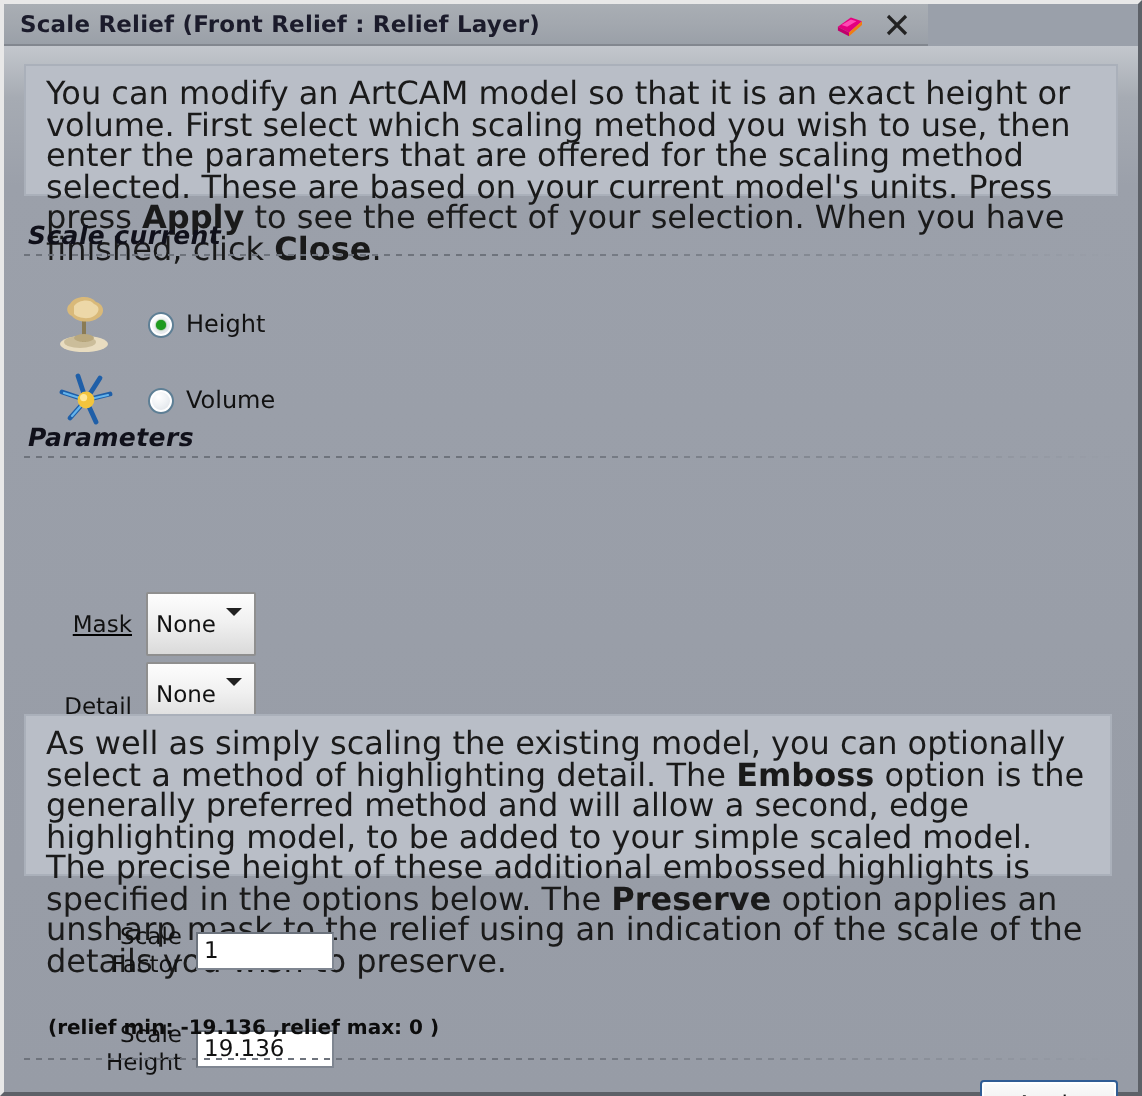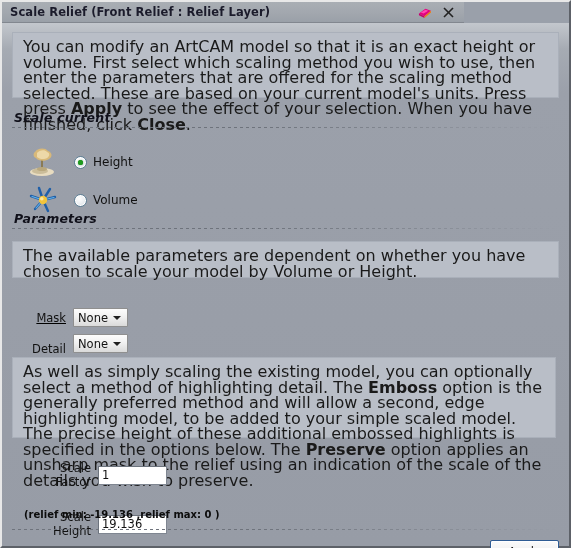--- a/index.html
+++ b/index.html
@@ -154,21 +154,21 @@
   }
   .form-label {
     font-size: 11.5px;
     color: #111;
     text-align: right;
     padding-right: 7px;
   }
   select.combo {
     font-family: "DejaVu Sans", "Liberation Sans", sans-serif;
     font-size: 11.5px;
-    height: 19px;
+    height: 32px;
     width: 55px;
     box-sizing: border-box;
     padding: 0 2px 0 4px;
     background: linear-gradient(to bottom, #fdfdfd 0%, #f0f0f0 48%, #dadada 100%);
     border: 1px solid #8f8f8f;
     border-radius: 1px;
     color: #111;
     appearance: none;
     -webkit-appearance: none;
   }
@@ -294,23 +294,22 @@
       </span>
       <span class="radio-wrap">
         <span class="radio checked"></span>
         <span class="radio-label">Height</span>
       </span>
     </div>
 
     <div class="section-header" style="left:12px; top:188px;">Parameters</div>
     <div class="section-rule fade" style="left:10px; top:205px; width:545px;"></div>
 
-    <div class="info-panel" style="left:10px; top:218px; width:547px; height:37px;">The available parameters are dependent on whether you have chosen to scale your model by Volume or Height.</div>
-
-    <div class="form-row" style="left:22px; top:285px;text-decoration:underline;">
+
+    <div class="form-row" style="left:22px; top:273px;text-decoration:underline;">
       <span class="form-label" style="width:42px;">Mask</span>
       <span class="combo-wrap">
         <select class="combo">
           <option>None</option>
         </select>
         <span class="combo-arrow"></span>
       </span>
     </div>
 
     <div class="form-row" style="left:22px; top:308px;">

